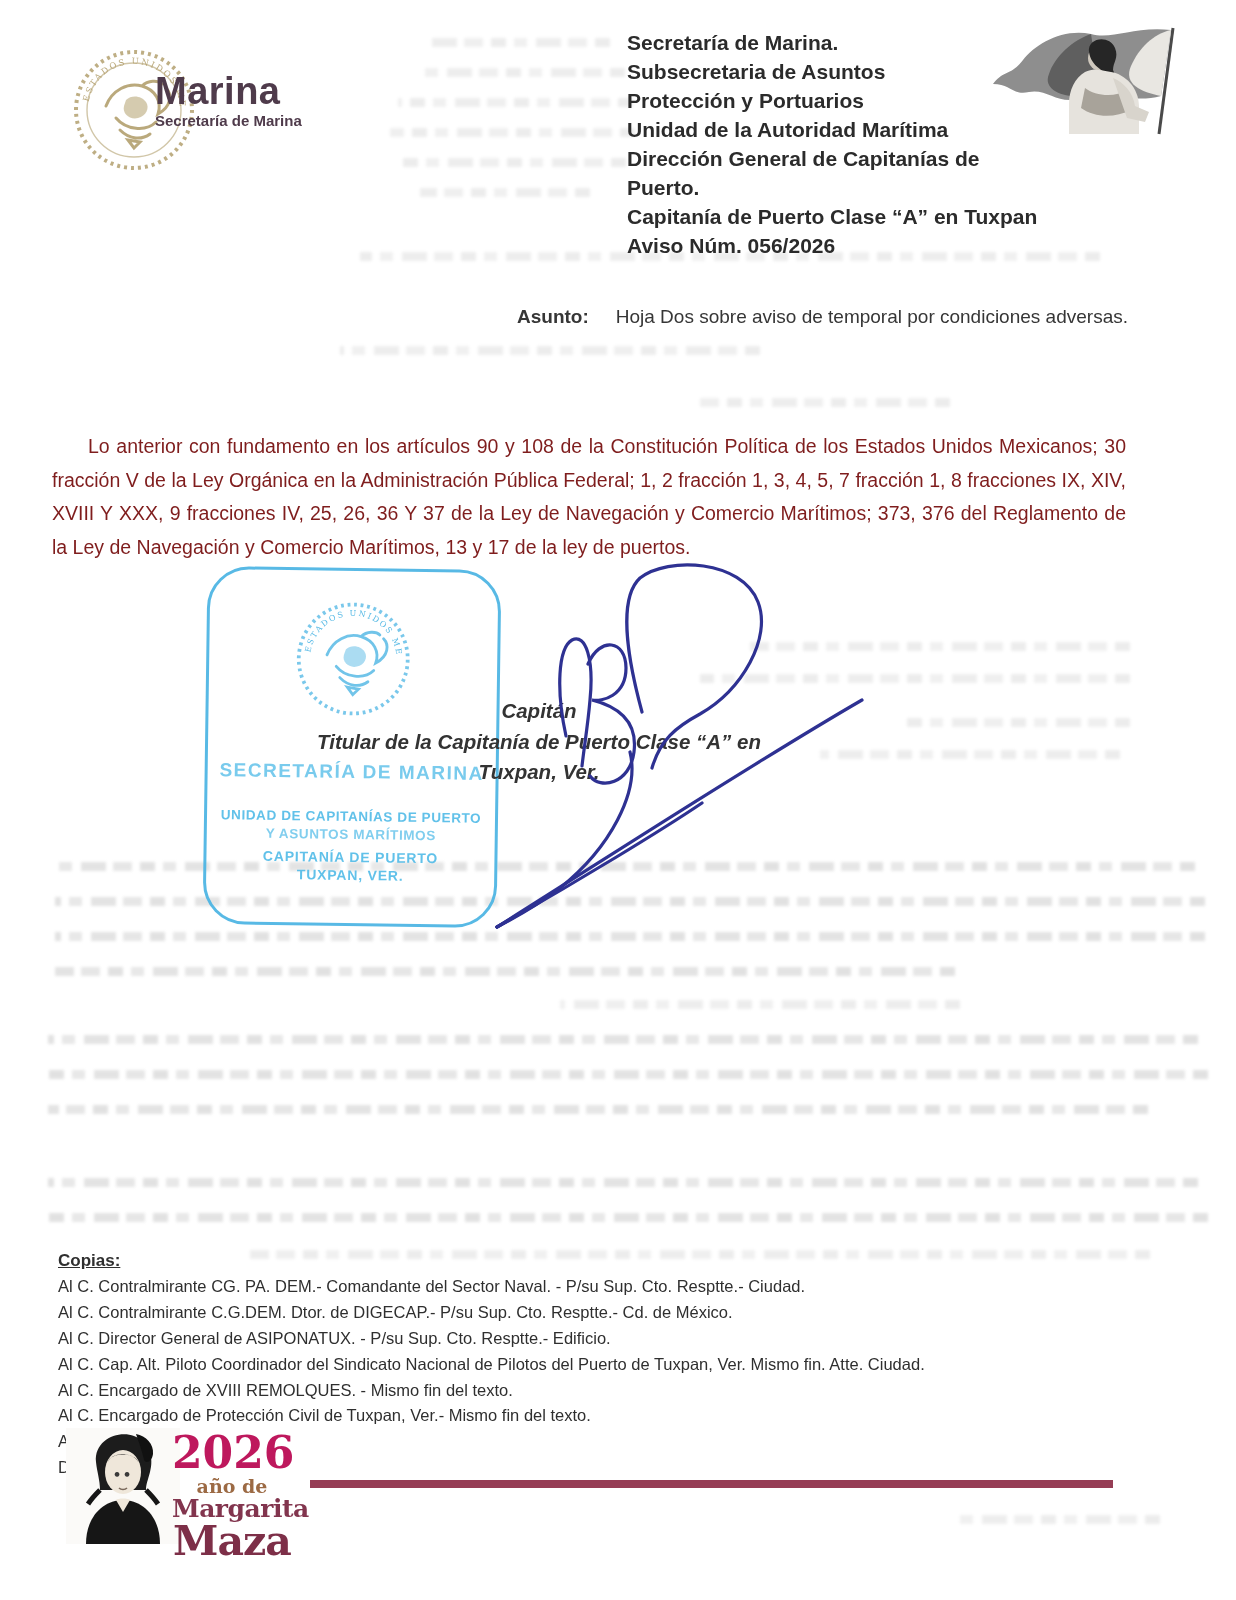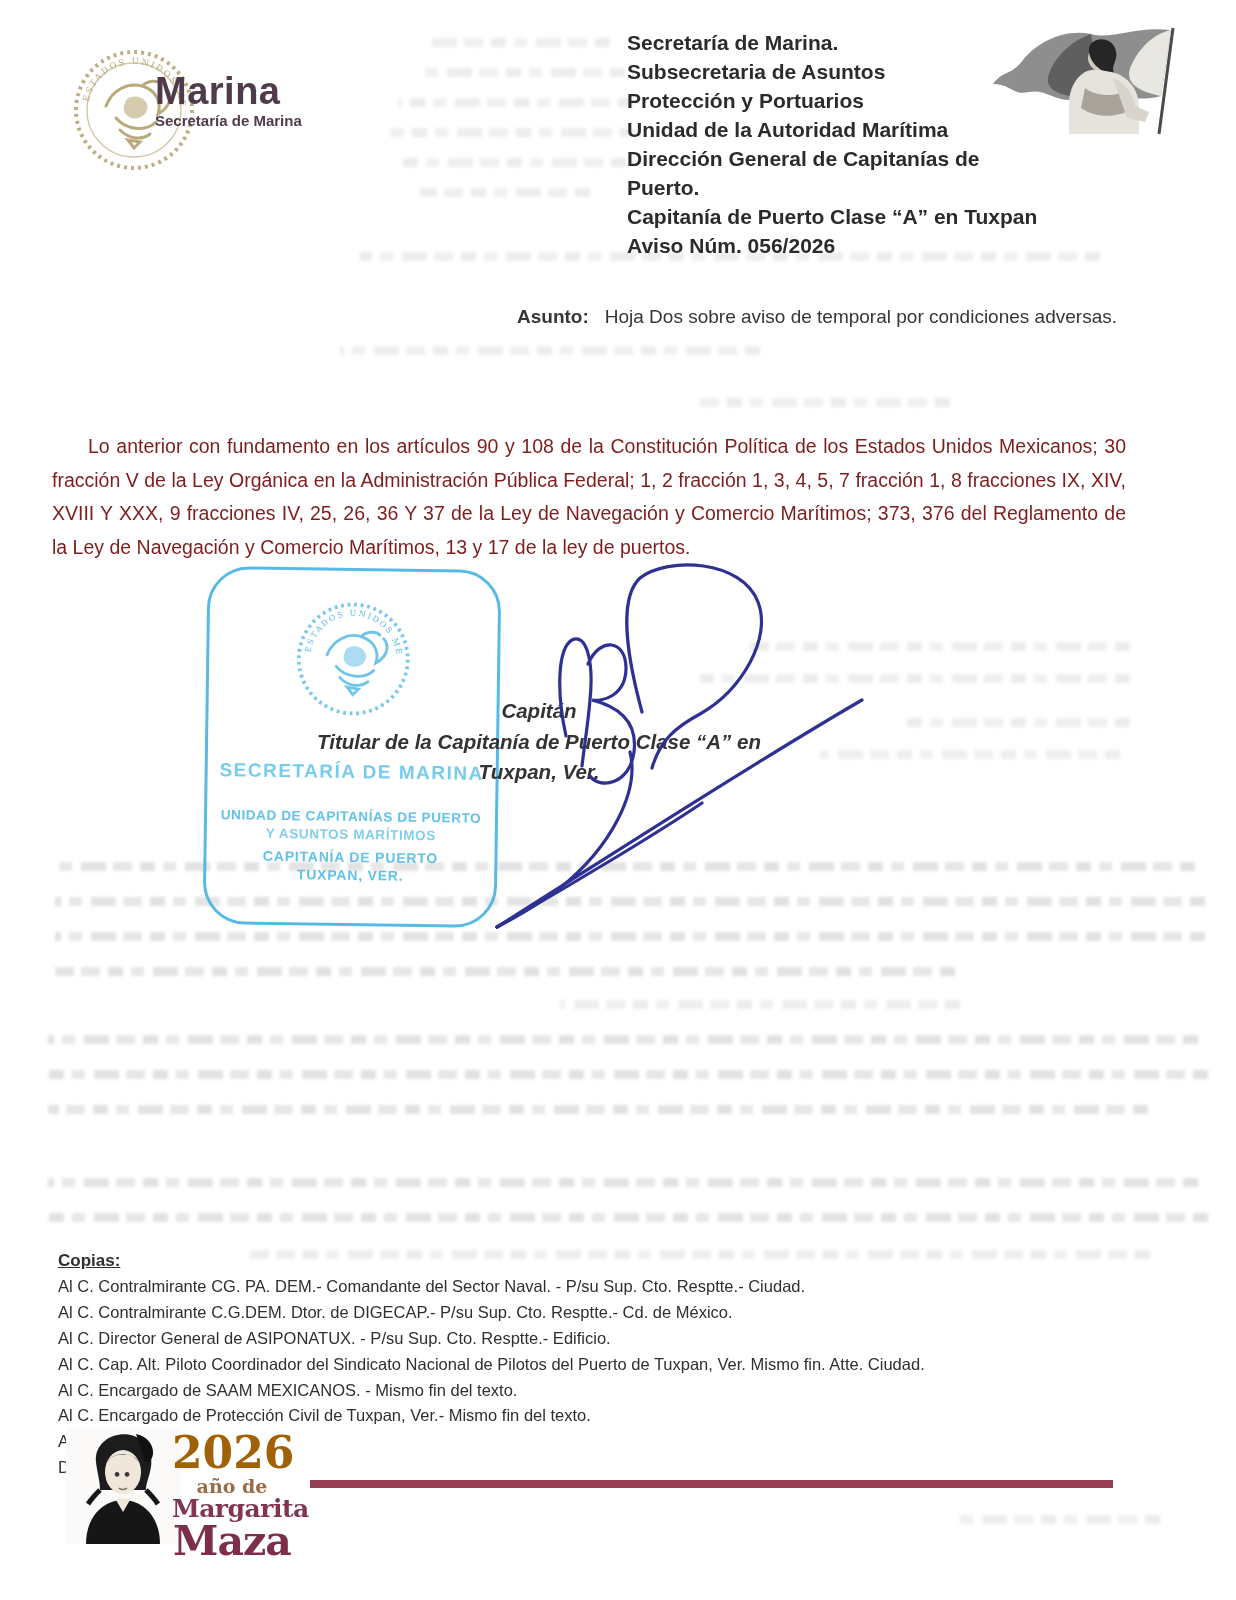--- a/index.html
+++ b/index.html
@@ -11,21 +11,21 @@
   
   .brand-block{position:absolute;left:60px;top:42px;width:420px;height:140px;}
   .brand-seal{position:absolute;left:8px;top:2px;}
   .brand-text{position:absolute;left:95px;top:30px;color:#4f3b4b;}
   .brand-name{font-size:38px;font-weight:bold;letter-spacing:.5px;line-height:38px;}
   .brand-sub{font-size:15px;font-weight:bold;margin-top:2px;}
   .hdr-right{position:absolute;left:627px;top:28px;width:420px;font-size:21px;font-weight:bold;color:#2b2b2b;line-height:29px;}
   .flag-art{position:absolute;left:963px;top:26px;}
   
   .subject{position:absolute;left:517px;top:306px;font-size:19px;color:#363636;}
-  .subject b{margin-right:16px;}
+  .subject b{margin-right:27px;}
   
   .legal{position:absolute;left:52px;top:430px;width:1074px;font-size:19.5px;line-height:33.5px;
          text-align:justify;text-indent:36px;color:#7f1d1d;}
   
   .stamp{position:absolute;left:205px;top:568px;width:288px;height:352px;
          border:3px solid #4ab4e3;border-radius:42px;transform:rotate(.8deg);
          color:#54bce8;text-align:center;opacity:.92;}
   .stamp-seal{position:absolute;left:82px;top:26px;}
   .stamp-org{position:absolute;left:0;right:0;top:190px;font-size:19px;letter-spacing:1.5px;font-weight:bold;opacity:.85;}
   .stamp-l1{position:absolute;left:-12px;right:-12px;top:238px;font-size:13.5px;font-weight:bold;letter-spacing:.6px;}
@@ -36,21 +36,21 @@
   .signatory{position:absolute;left:289px;top:696px;width:500px;text-align:center;
              font-weight:bold;color:#333;font-size:20.5px;line-height:30.5px;font-style:italic;}
   .sig-overlay{position:absolute;left:0;top:0;pointer-events:none;}
   
   .copies{position:absolute;left:58px;top:1248px;font-size:16.5px;color:#2f2f2f;line-height:25.9px;}
   .copies-label{font-weight:bold;text-decoration:underline;font-size:17px;}
   
   .maza-art{position:absolute;left:66px;top:1428px;}
   .maza-text{position:absolute;left:172px;top:1430px;width:120px;text-align:center;
              font-family:"DejaVu Serif","Liberation Serif",serif;}
-  .maza-year{font-size:44px;font-weight:bold;color:#a16207;line-height:46px;}
+  .maza-year{font-size:44px;font-weight:bold;color:#be185d;line-height:46px;}
   .maza-ano{font-size:19px;font-weight:bold;color:#9c6a44;line-height:20px;}
   .maza-marg{font-size:25px;font-weight:bold;color:#82354e;line-height:25px;letter-spacing:-.5px;}
   .maza-maza{font-size:41px;font-weight:bold;color:#7d2f48;line-height:40px;letter-spacing:-1px;}
   .footer-bar{position:absolute;left:310px;top:1480px;width:803px;height:8px;background:#963d55;}
   
   .bleed{position:absolute;height:9px;opacity:.26;filter:blur(1.4px);transform:scaleX(-1);
     background:repeating-linear-gradient(90deg,#8f8f8f 0 15px,transparent 15px 23px,#a3a3a3 23px 42px,transparent 42px 49px,#979797 49px 74px,transparent 74px 83px,#a8a8a8 83px 96px,transparent 96px 104px);}
   .bleed.lite{opacity:.16;}
 </style>
 </head>
@@ -162,21 +162,21 @@
       <path d="M497,927 L522,912"></path>
     </g>
   </svg>
 
   <div class="copies">
     <div class="copies-label">Copias:</div>
     <div>Al C. Contralmirante CG. PA. DEM.- Comandante del Sector Naval. - P/su Sup. Cto. Resptte.- Ciudad.</div>
     <div>Al C. Contralmirante C.G.DEM. Dtor. de DIGECAP.- P/su Sup. Cto. Resptte.- Cd. de México.</div>
     <div>Al C. Director General de ASIPONATUX. - P/su Sup. Cto. Resptte.- Edificio.</div>
     <div>Al C. Cap. Alt. Piloto Coordinador del Sindicato Nacional de Pilotos del Puerto de Tuxpan, Ver. Mismo fin. Atte. Ciudad.</div>
-    <div>Al C. Encargado de SAAM MEXICANOS. - Mismo fin del texto.</div>
+    <div>Al C. Encargado de XVIII REMOLQUES. - Mismo fin del texto.</div>
     <div>Al C. Encargado de Protección Civil de Tuxpan, Ver.- Mismo fin del texto.</div>
     <div>Al expediente.</div>
     <div>DRA**</div>
   </div>
 
   <svg class="maza-art" width="114" height="116" viewBox="0 0 114 116">
     <rect x="0" y="0" width="114" height="116" fill="#fbfaf8"></rect>
     <path d="M30,34 C28,12 52,2 68,8 C84,14 88,30 84,44 C82,52 80,56 80,62 L34,62 C34,52 31,44 30,34 Z" fill="#1c1c1c"></path>
     <path d="M70,6 C80,8 88,16 87,26 C86,34 80,36 78,32 C76,22 72,12 70,6 Z" fill="#111"></path>
     <ellipse cx="57" cy="44" rx="18" ry="22" fill="#efe7da"></ellipse>

